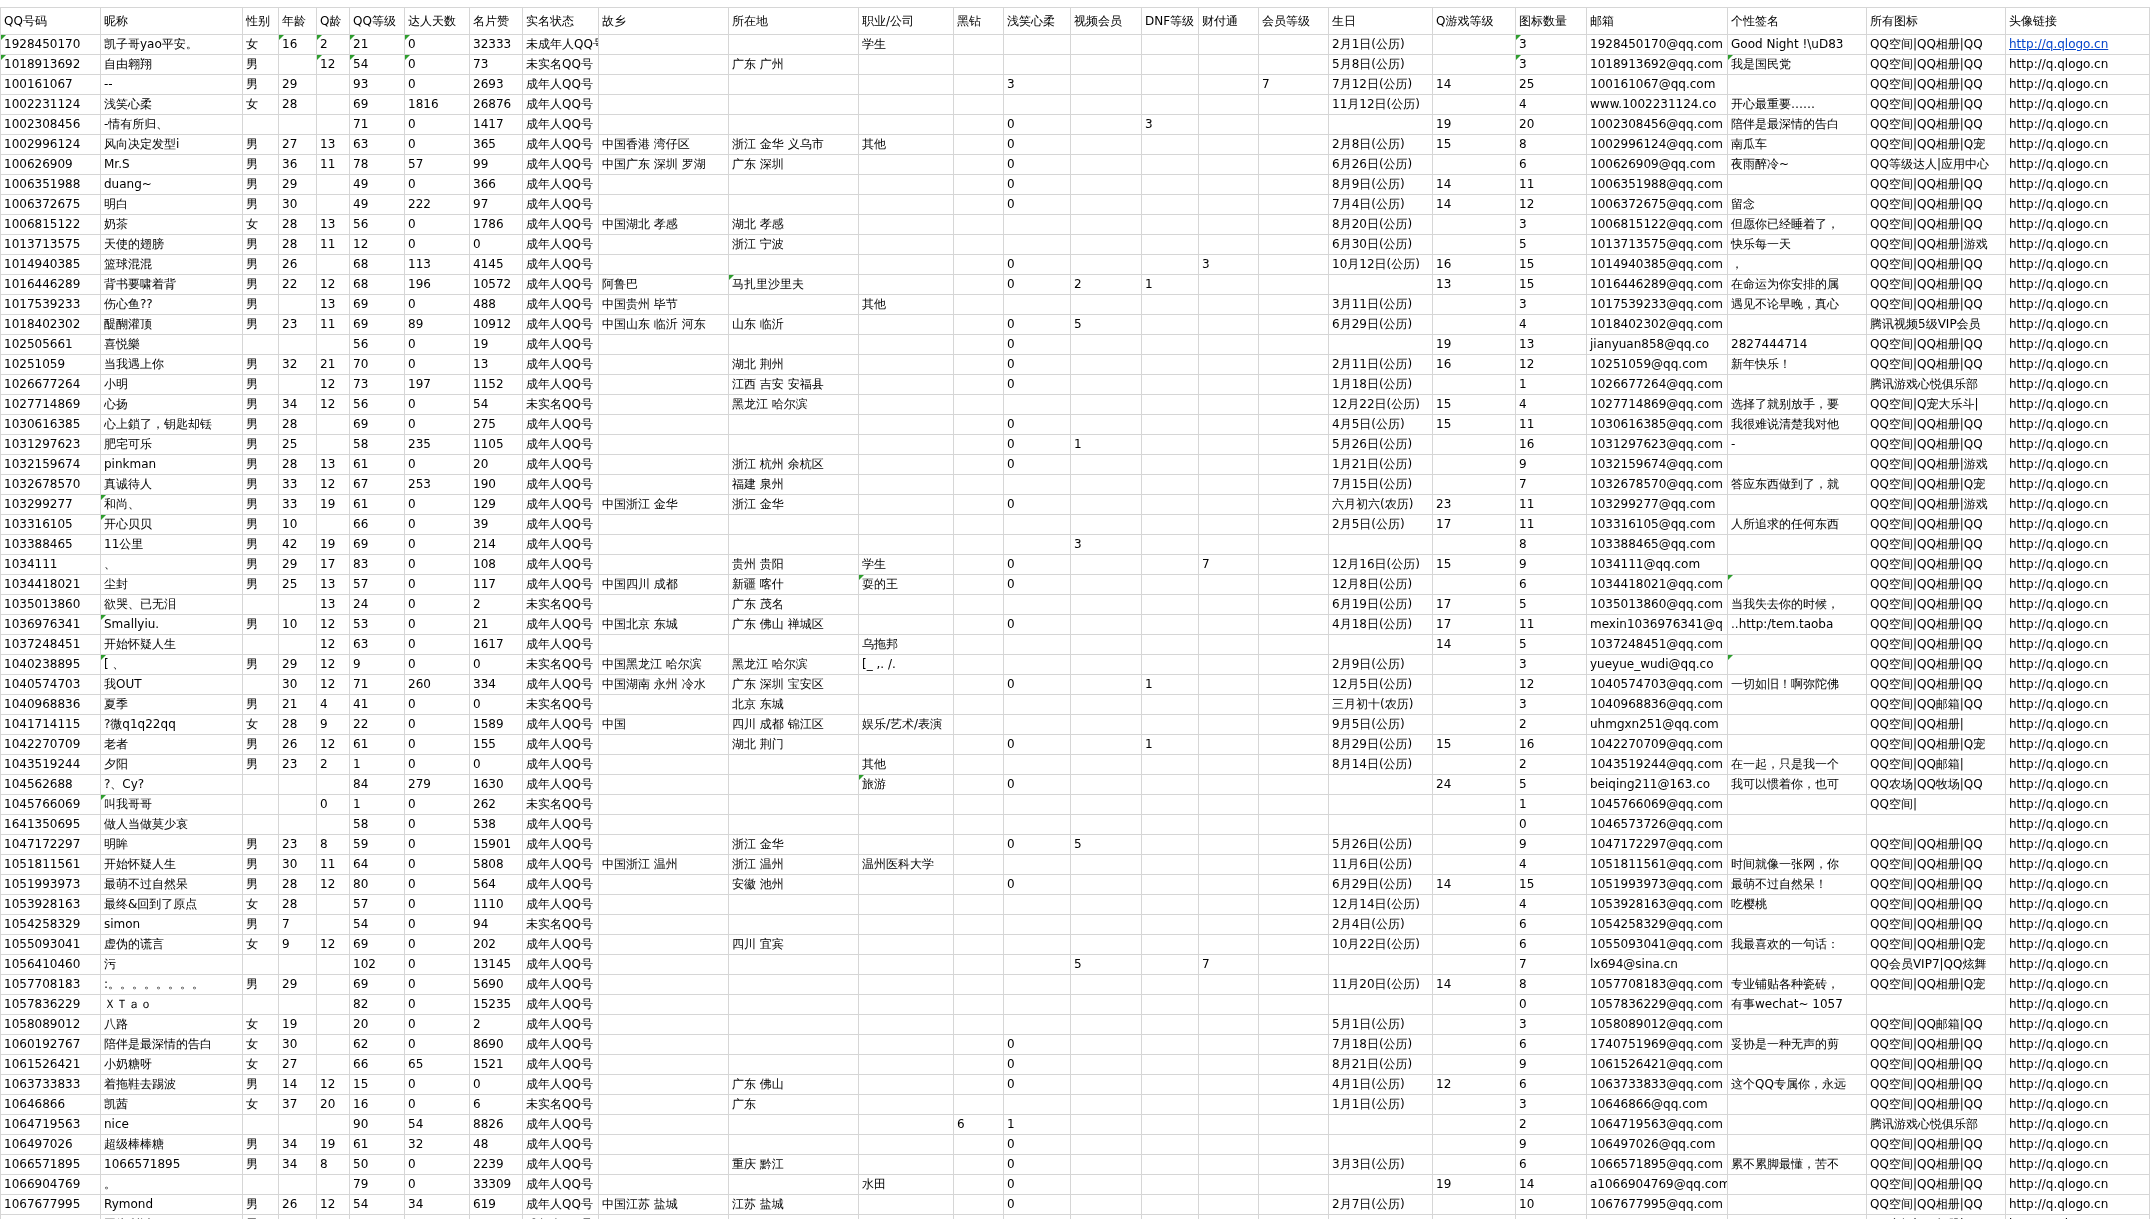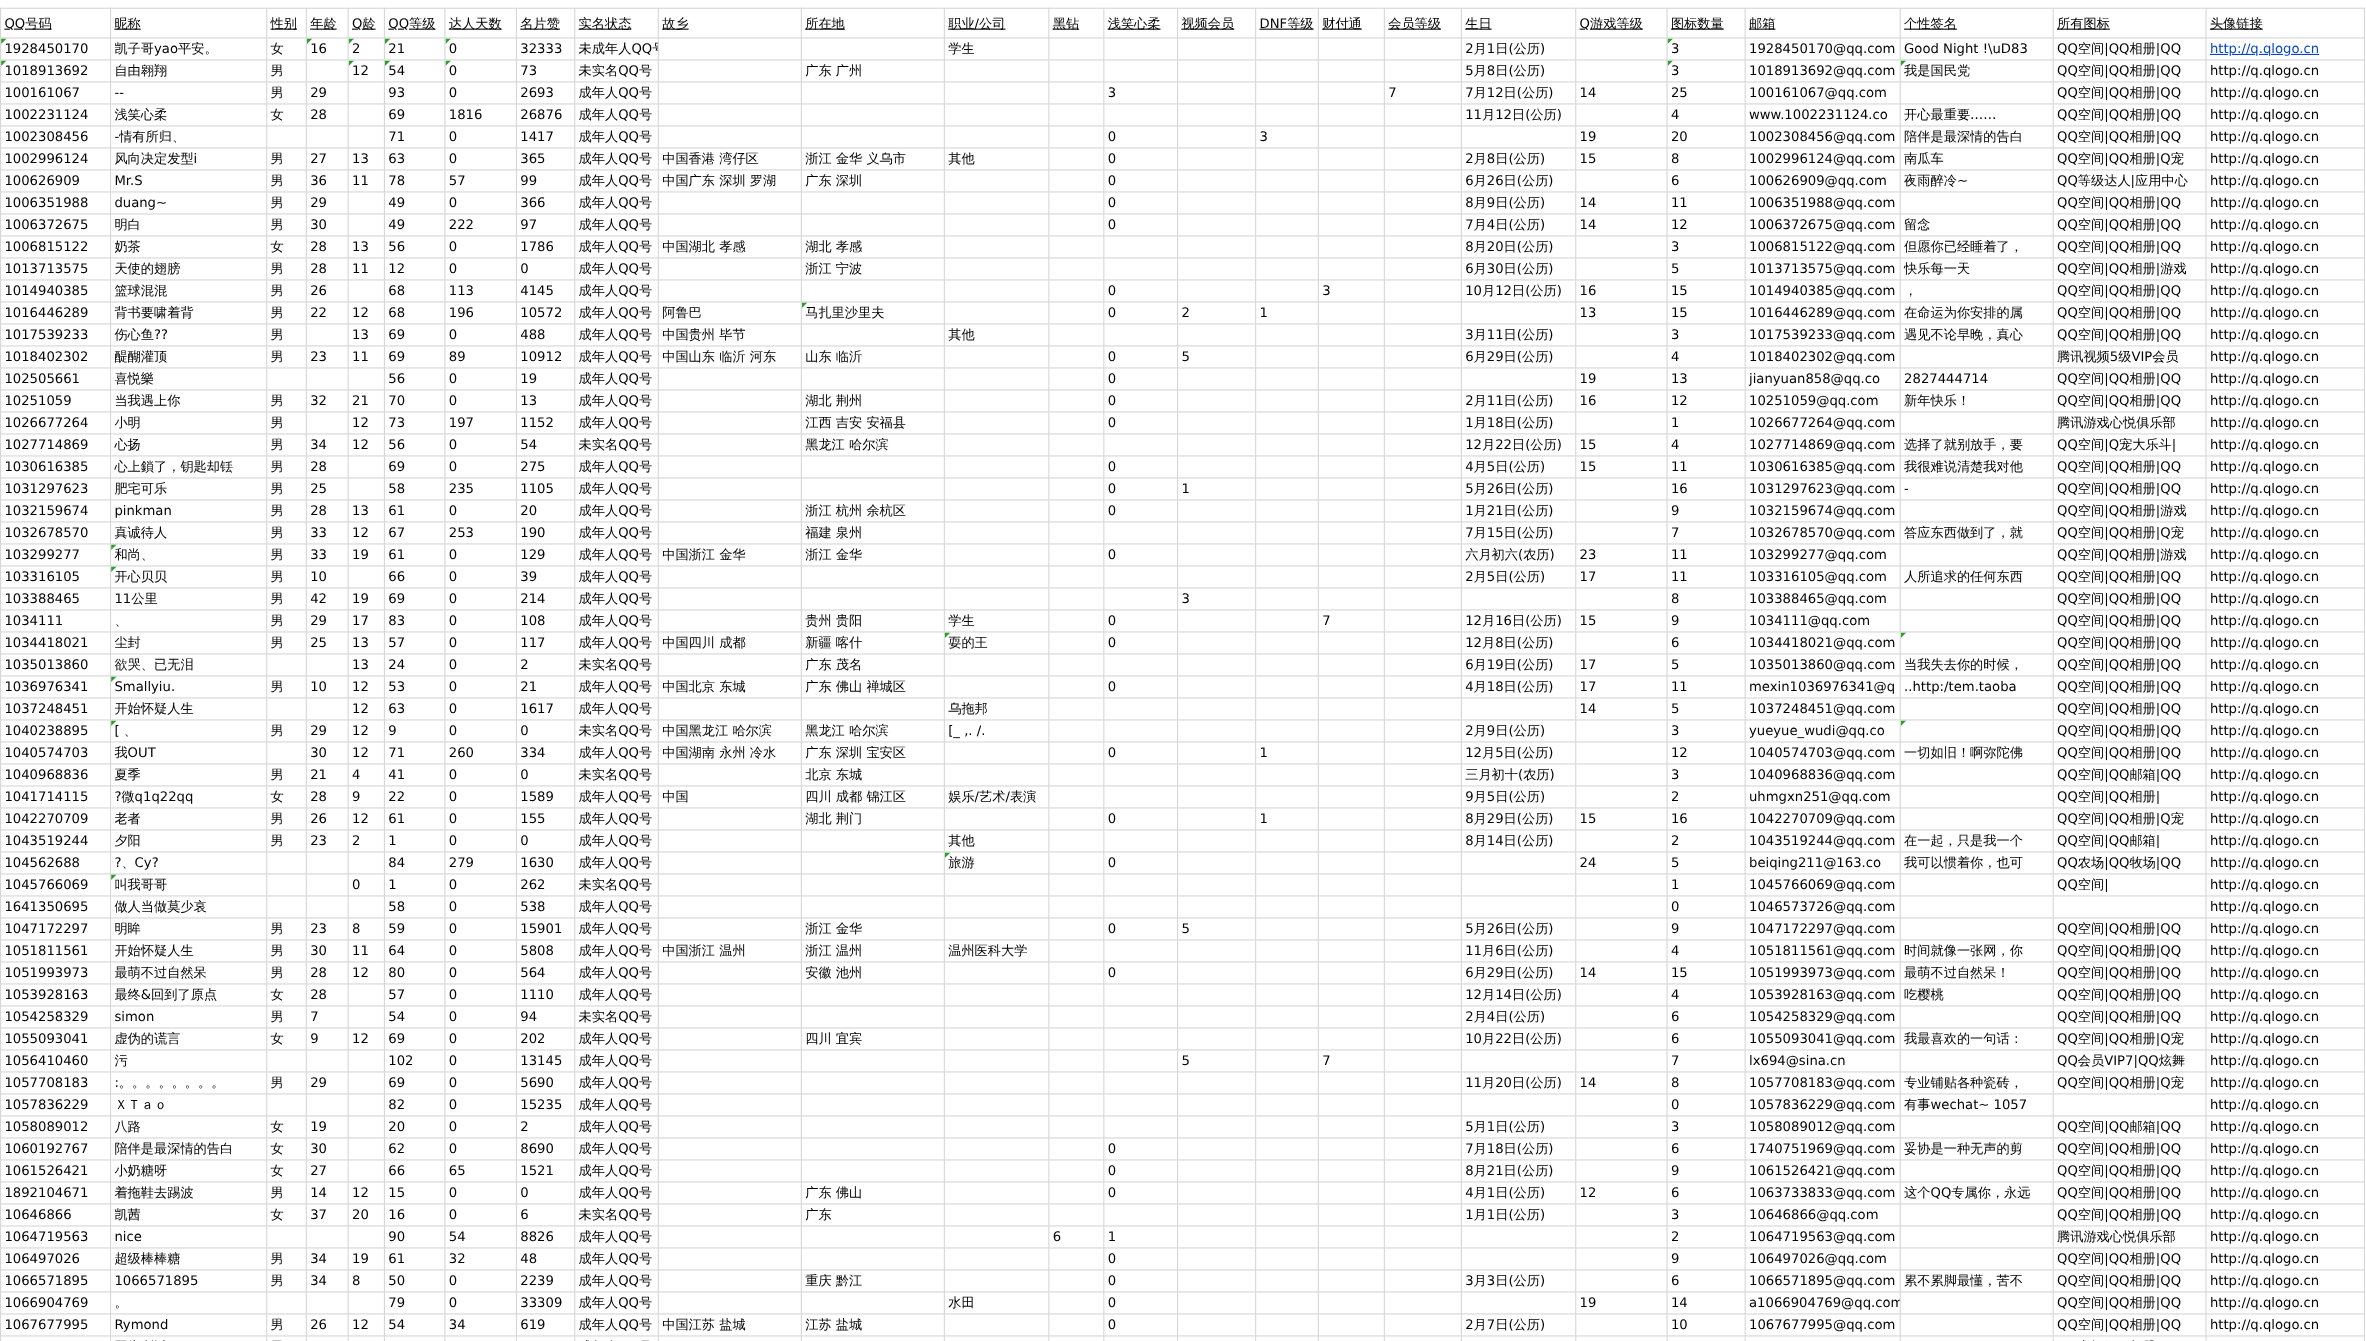--- a/index.html
+++ b/index.html
@@ -17,21 +17,21 @@
     border:1px solid #d6d6d6;
     padding:0 3px;
     height:19px;
     line-height:19px;
     white-space:nowrap;
     overflow:hidden;
     text-align:left;
     font-weight:normal;
     vertical-align:middle;
   }
-  thead th{height:24px;line-height:26px;vertical-align:bottom;text-decoration:underline;}
+  thead th{height:24px;line-height:26px;vertical-align:bottom;}
   td{position:relative;}
   td.gt::before{
     content:"";position:absolute;top:0;left:0;width:0;height:0;
     border-top:5px solid #2e9e2e;border-right:5px solid transparent;
   }
   td.ra{text-align:left;}
   a.avatar-link{color:#0645c9;text-decoration:underline;cursor:pointer;}
   tr.cut td{border-bottom:none;}
 </style>
 </head>
@@ -1494,21 +1494,21 @@
           <td></td>
           <td>8月21日(公历)</td>
           <td></td>
           <td>9</td>
           <td>1061526421@qq.com</td>
           <td></td>
           <td>QQ空间|QQ相册|QQ</td>
           <td>http://q.qlogo.cn</td>
         </tr>
         <tr>
-          <td>1892104671</td>
+          <td>1063733833</td>
           <td>着拖鞋去踢波</td>
           <td>男</td>
           <td>14</td>
           <td>12</td>
           <td>15</td>
           <td>0</td>
           <td>0</td>
           <td>成年人QQ号</td>
           <td></td>
           <td>广东 佛山</td>

